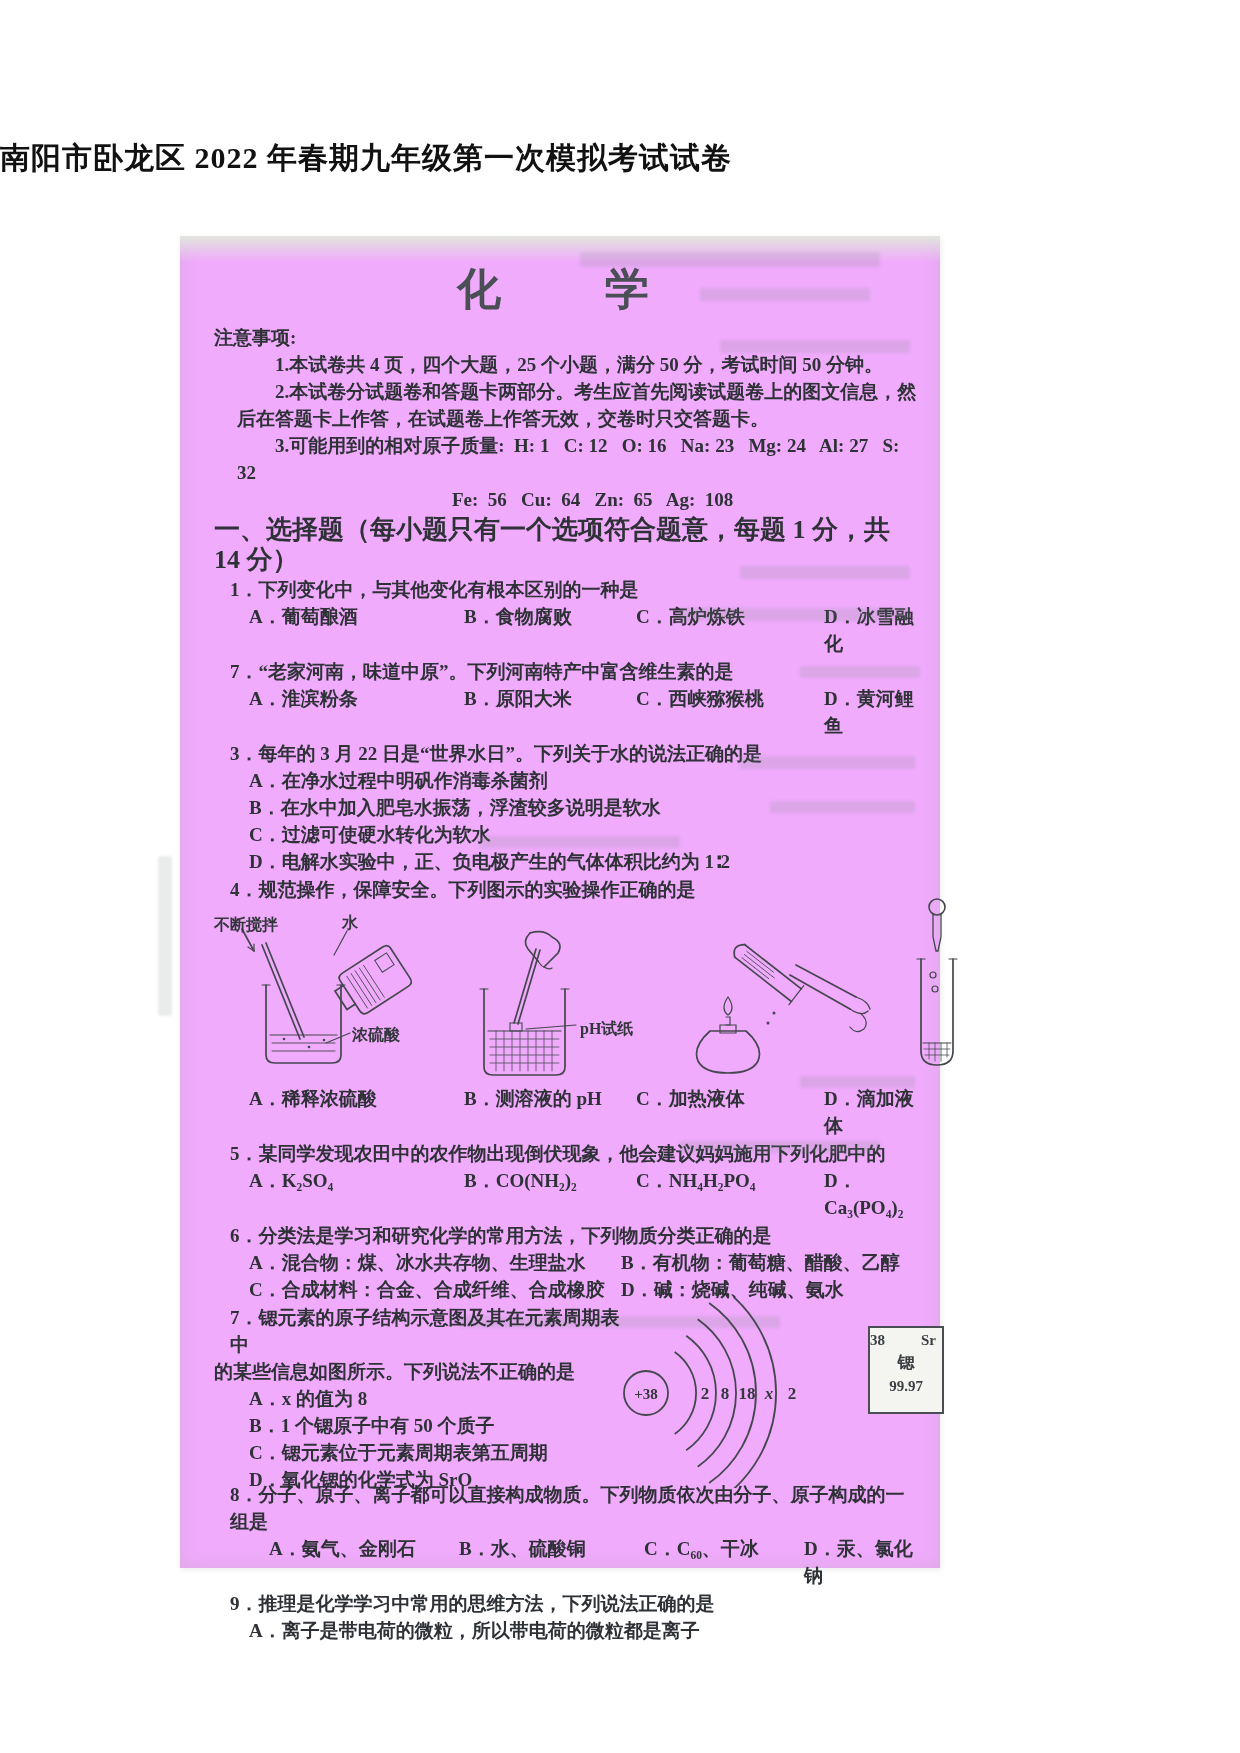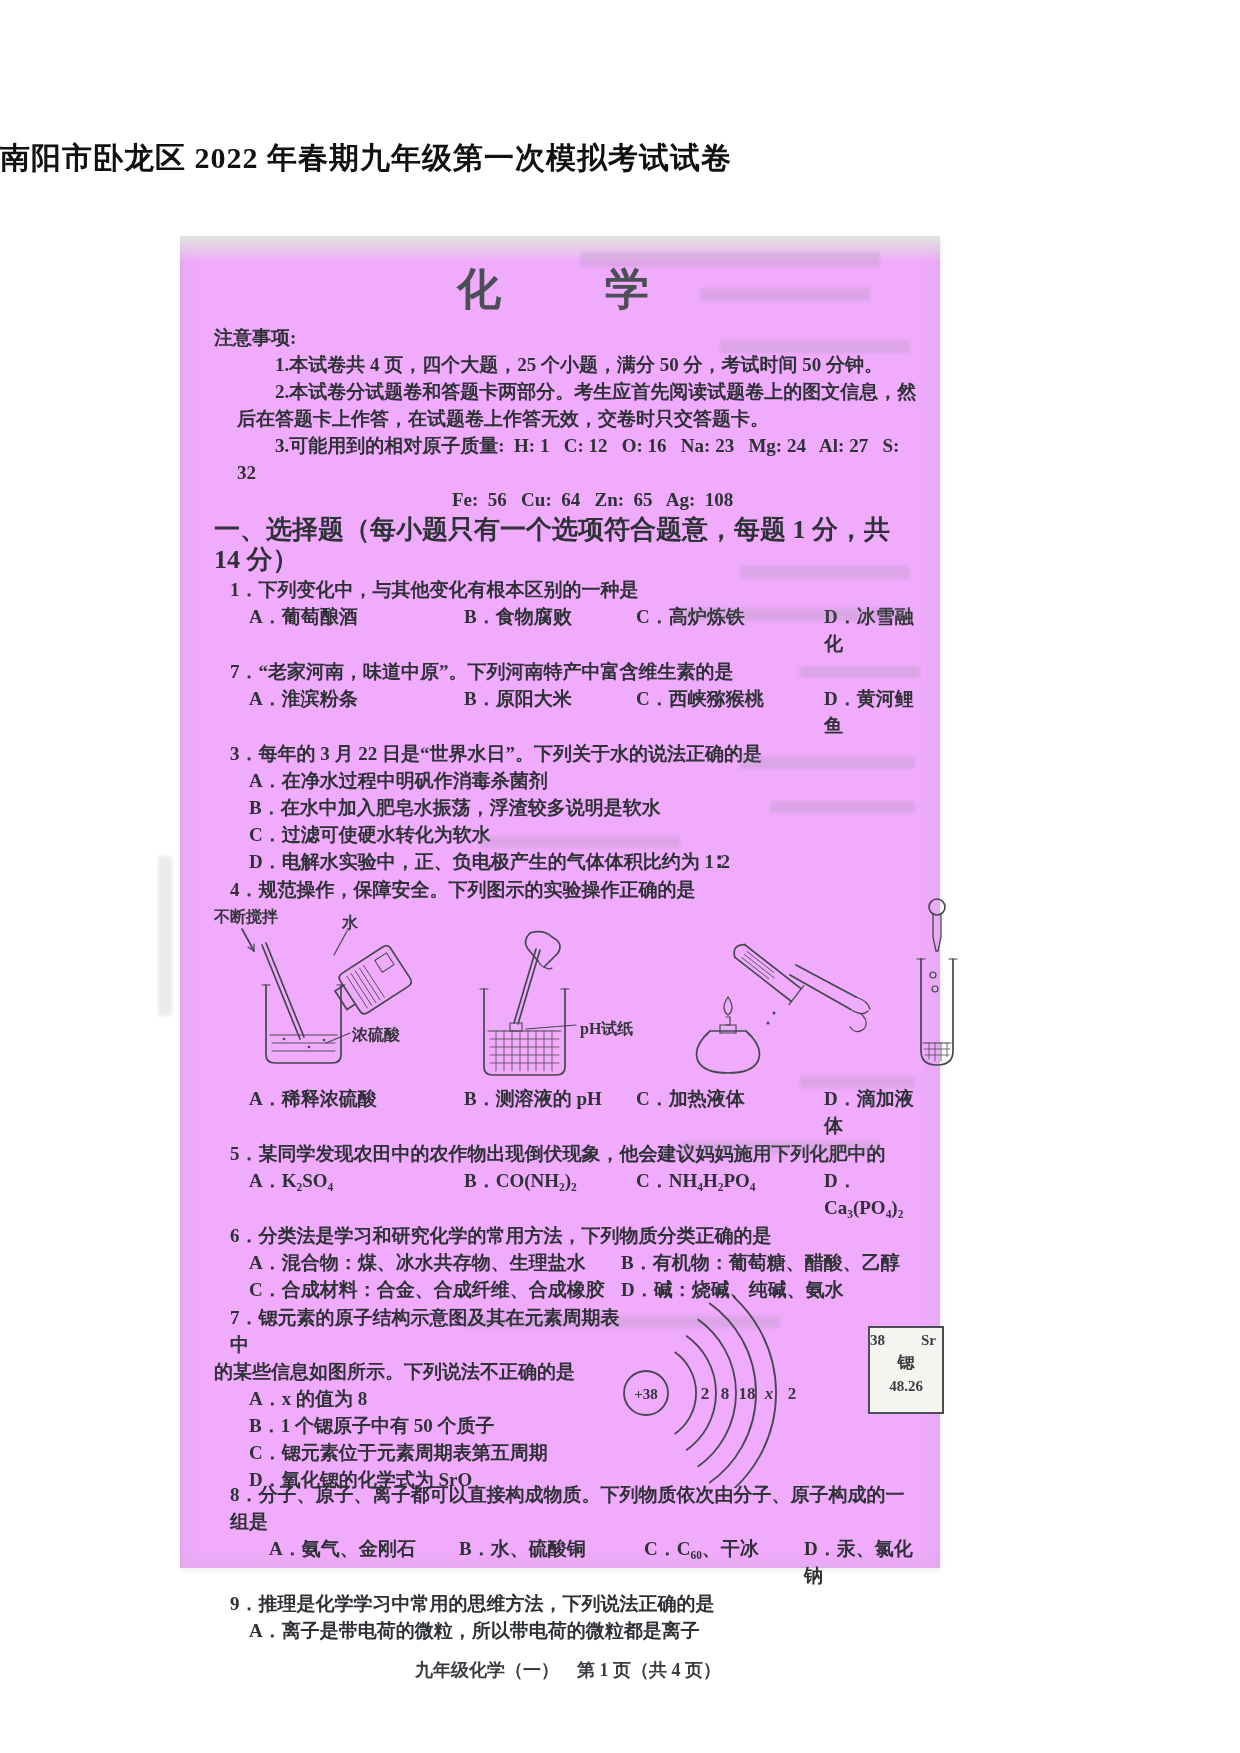--- a/index.html
+++ b/index.html
@@ -98,21 +98,21 @@
       <p class="opt">D．电解水实验中，正、负电极产生的气体体积比约为 1∶2</p>
     </div>
   </div>
 
   <div class="q">
     <p class="stem">4．规范操作，保障安全。下列图示的实验操作正确的是</p>
 
     <div class="figrow">
 
       <div class="fig" style="left:0px;top:0px;width:225px;height:175px;">
-        <span class="figlabel" style="left:0px;top:0px;">不断搅拌</span>
+        <span class="figlabel" style="left:0px;top:8px;">不断搅拌</span>
         <span class="figlabel" style="left:128px;top:6px;">水</span>
         <span class="figlabel" style="left:138px;top:118px;">浓硫酸</span>
         <svg class="art" width="225" height="175" viewBox="0 0 225 175">
 
           <path d="M28 22 L40 44"></path>
           <path d="M40 44 l-6 -4 M40 44 l0 -7" style="stroke-width:1.2"></path>
 
           <path d="M133 24 L120 48" style="stroke-width:1.2"></path>
 
           <path d="M48 38 L86 132"></path>
@@ -273,33 +273,32 @@
         <text x="186" y="101" text-anchor="middle" font-size="17" font-weight="bold" fill="#33363b">2</text>
       </svg>
     </div>
 
     <div class="elembox">
       <div class="row1">
         <span>38</span>
         <span>Sr</span>
       </div>
       <div class="name">锶</div>
-      <div class="mass">48.26</div>
+      <div class="mass">99.97</div>
     </div>
   </div>
 
   <div class="q">
     <p class="stem">8．分子、原子、离子都可以直接构成物质。下列物质依次由分子、原子构成的一组是</p>
     <div class="optgrid4" style="grid-template-columns:190px 185px 160px auto;padding-left:55px;">
       <span class="opt">A．氨气、金刚石</span>
       <span class="opt">B．水、硫酸铜</span>
       <span class="opt">C．C₆₀、干冰</span>
       <span class="opt">D．汞、氯化钠</span>
     </div>
   </div>
 
   <div class="q">
     <p class="stem">9．推理是化学学习中常用的思维方法，下列说法正确的是</p>
     <p class="opt optcol">A．离子是带电荷的微粒，所以带电荷的微粒都是离子</p>
   </div>
 
-  <div class="footer">九年级化学（一）　第 1 页（共 4 页）</div>
 </div>
 
 </body></html>

